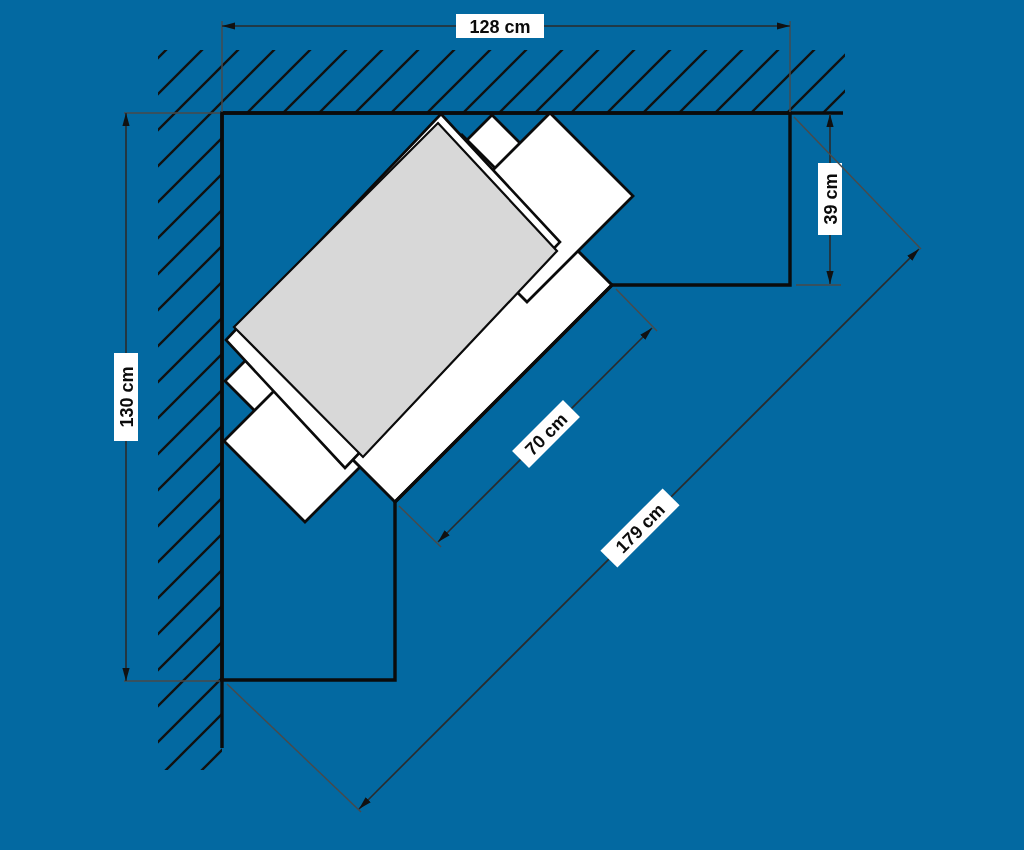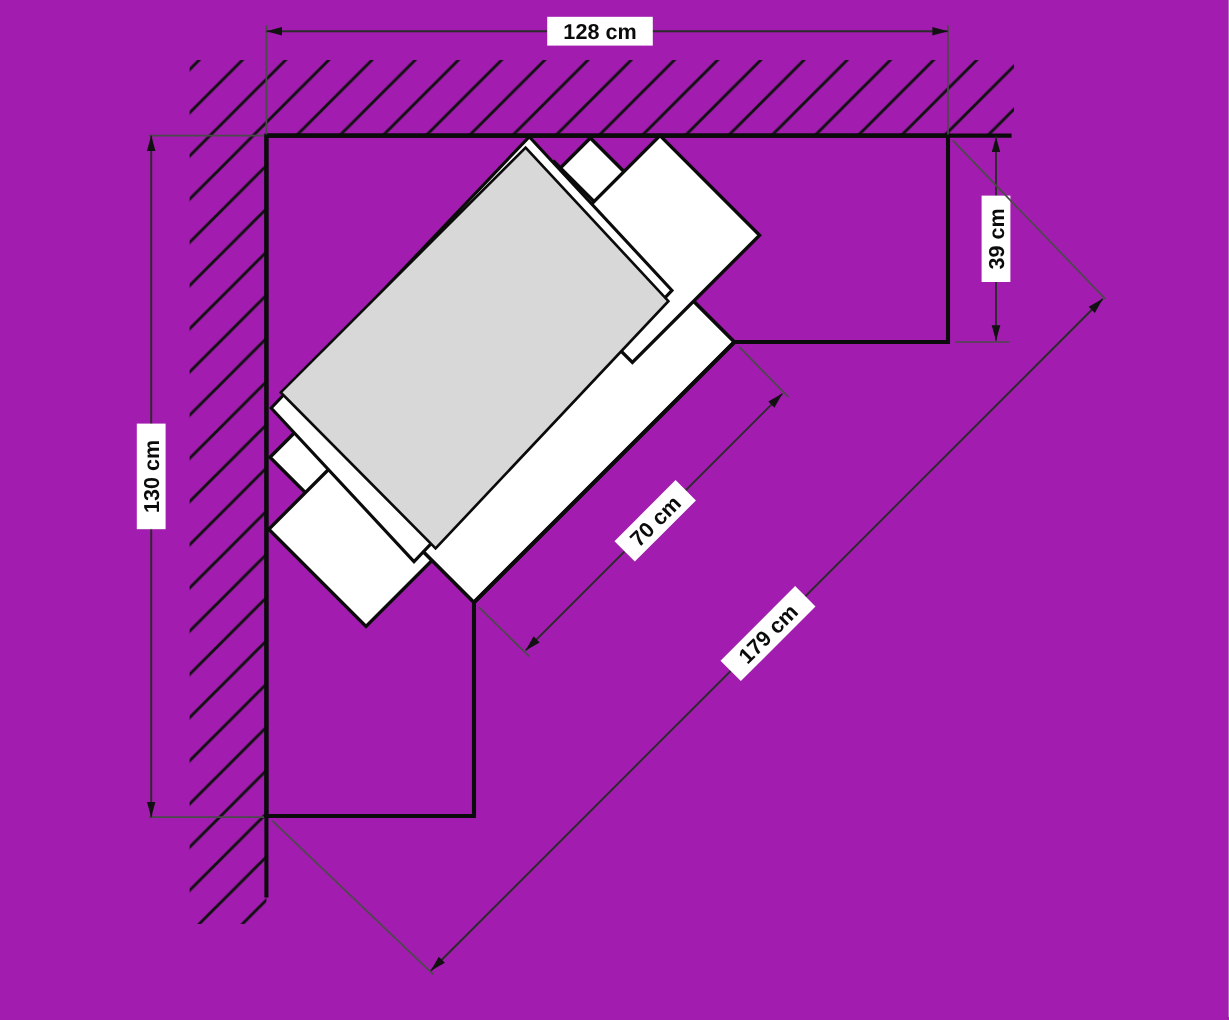--- a/index.html
+++ b/index.html
@@ -1,20 +1,20 @@
 <!DOCTYPE html>
 <html><head>
 <meta charset="utf-8">
 <style>
   html, body { margin: 0; padding: 0; background: #ffffff; }
   .stage {
     position: relative;
     width: 1024px;
     height: 850px;
-    background: #a21caf;
+    background: #0369a1;
     font-family: "Liberation Sans", sans-serif;
     overflow: hidden;
   }
   svg { display: block; }
   .dim-label {
     font-family: "Liberation Sans", sans-serif;
     font-size: 18px;
     font-weight: 700;
     fill: #0b0b0b;
     text-anchor: middle;

